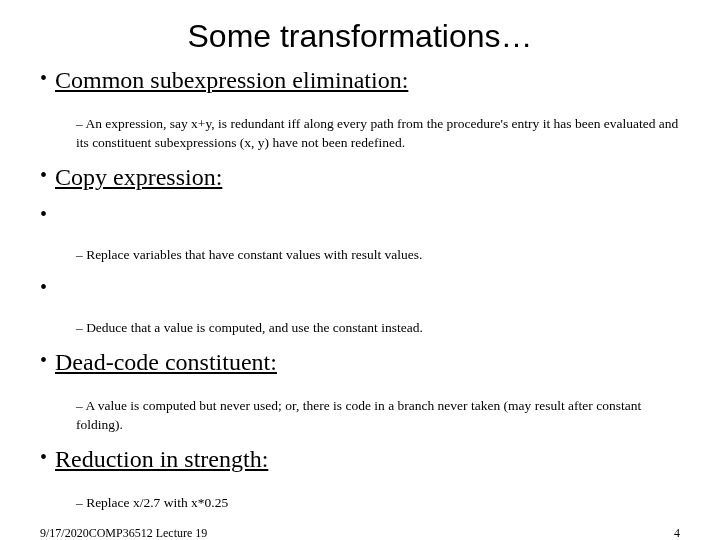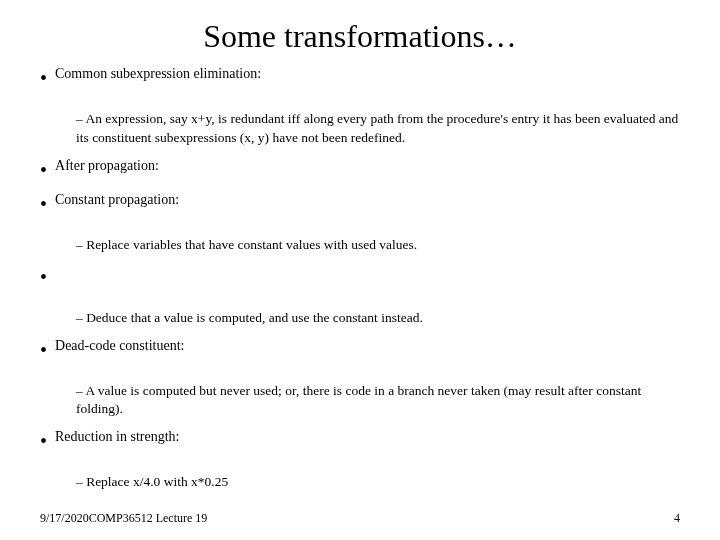--- a/index.html
+++ b/index.html
@@ -16,40 +16,41 @@
       height: 540px;
       padding: 18px 40px 14px 40px;
       display: flex;
       flex-direction: column;
     }
     .title {
       text-align: center;
       font-size: 32px;
       font-weight: normal;
       margin-bottom: 10px;
-      font-family: Liberation Serif, serif;
+      font-family: Liberation Sans, sans-serif;
     }
     .bullet-section {
       margin-bottom: 6px;
     }
     .bullet-main {
       display: flex;
       align-items: flex-start;
       font-size: 20px;
       margin-bottom: 2px;
     }
     .bullet-dot {
       margin-right: 8px;
       font-size: 20px;
       line-height: 1.3;
       flex-shrink: 0;
     }
     .bullet-main-text {
-      font-size: 14px;
+      font-size: 24px;
       line-height: 1.3;
+      text-decoration: underline;
     }
     .sub-bullet {
       margin-left: 36px;
       font-size: 13.5px;
       line-height: 1.4;
       margin-top: 19px;
       margin-bottom: 3px;
     }
     .footer {
       margin-top: auto;
@@ -75,30 +76,29 @@
     <div class="bullet-main">
       <span class="bullet-dot">•</span>
       <span class="bullet-main-text">Common subexpression elimination:</span>
     </div>
     <div class="sub-bullet">– An expression, say x+y, is redundant iff along every path from the procedure's entry it has been evaluated and its constituent subexpressions (x, y) have not been redefined.</div>
   </div>
 
   <div class="bullet-section">
     <div class="bullet-main">
       <span class="bullet-dot">•</span>
-      <span class="bullet-main-text">After propagation:</span>
+      <span class="bullet-main-text">Copy expression:</span>
     </div>
   </div>
 
   <div class="bullet-section">
     <div class="bullet-main">
       <span class="bullet-dot">•</span>
-      <span class="bullet-main-text">Constant propagation:</span>
     </div>
-    <div class="sub-bullet">– Replace variables that have constant values with used values.</div>
+    <div class="sub-bullet">– Replace variables that have constant values with result values.</div>
   </div>
 
   <div class="bullet-section">
     <div class="bullet-main">
       <span class="bullet-dot">•</span>
     </div>
     <div class="sub-bullet">– Deduce that a value is computed, and use the constant instead.</div>
   </div>
 
   <div class="bullet-section">
@@ -107,21 +107,21 @@
       <span class="bullet-main-text">Dead-code constituent:</span>
     </div>
     <div class="sub-bullet">– A value is computed but never used; or, there is code in a branch never taken (may result after constant folding).</div>
   </div>
 
   <div class="bullet-section">
     <div class="bullet-main">
       <span class="bullet-dot">•</span>
       <span class="bullet-main-text">Reduction in strength:</span>
     </div>
-    <div class="sub-bullet">– Replace x/4.0 with x*0.25</div>
+    <div class="sub-bullet">– Replace x/2.7 with x*0.25</div>
   </div>
 
   <div class="footer">
     <span>9/17/2020</span>
     <span class="footer-center">COMP36512 Lecture 19</span>
     <span>4</span>
   </div>
 </div>
 
 </body></html>

